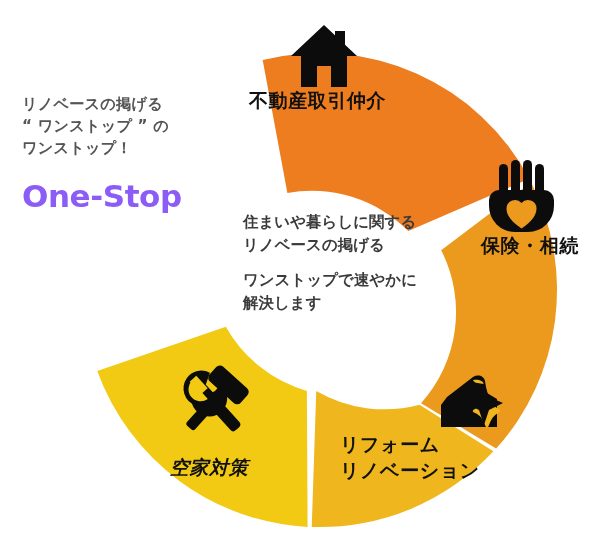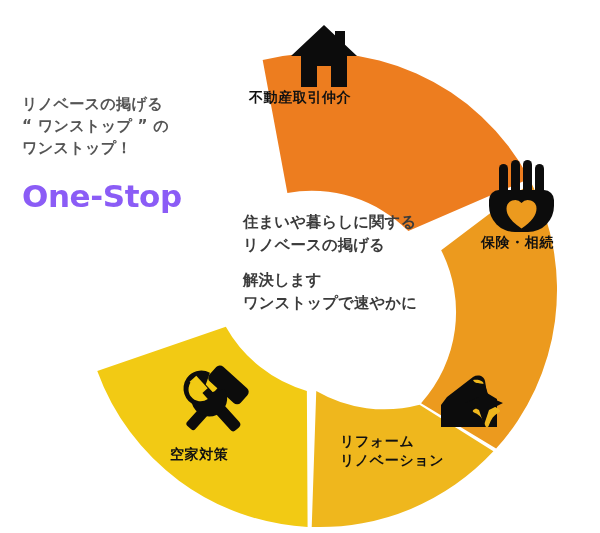--- a/index.html
+++ b/index.html
@@ -63,30 +63,30 @@
     line-height: 1.52;
     letter-spacing: 0.1px;
     white-space: nowrap;
     margin-left: 16px;
   }
   .center-gap { height: 11px; }
   
   .seg-label {
     position: absolute;
     color: #111111;
-    font-size: 14px;
+    font-size: 19px;
     font-weight: bold;
     line-height: 1.36;
     letter-spacing: 0.6px;
     white-space: nowrap;
   }
   #label-fudosan { left: 249px; top: 88px; }
   #label-hoken   { left: 481px; top: 233px; }
   #label-reform  { left: 340px; top: 432px; }
-  #label-akiya   { left: 170px; top: 445px; }
+  #label-akiya   { left: 170px; top: 455px; font-style: italic; }
 </style>
 </head>
 <body>
 
 <div id="stage">
 
   <svg class="donut-svg" viewBox="0 0 600 533">
 
     <g>
 
@@ -162,22 +162,22 @@
     <div class="lead-line">ワンストップ！</div>
     <div class="headline">
       <div>One-Stop</div>
     </div>
   </div>
 
   <div class="center-block">
     <div class="center-line">住まいや暮らしに関する</div>
     <div class="center-line">リノベースの掲げる</div>
     <div class="center-gap"></div>
+    <div class="center-line">ワンストップで速やかに</div>
     <div class="center-line">解決します</div>
-    <div class="center-line">ワンストップで速やかに</div>
   </div>
 
   <div class="seg-label" id="label-fudosan">不動産取引仲介</div>
 
   <div class="seg-label" id="label-reform">
     <div>リフォーム</div>
     <div>リノベーション</div>
   </div>
 
   <div class="seg-label" id="label-hoken">保険・相続</div>

